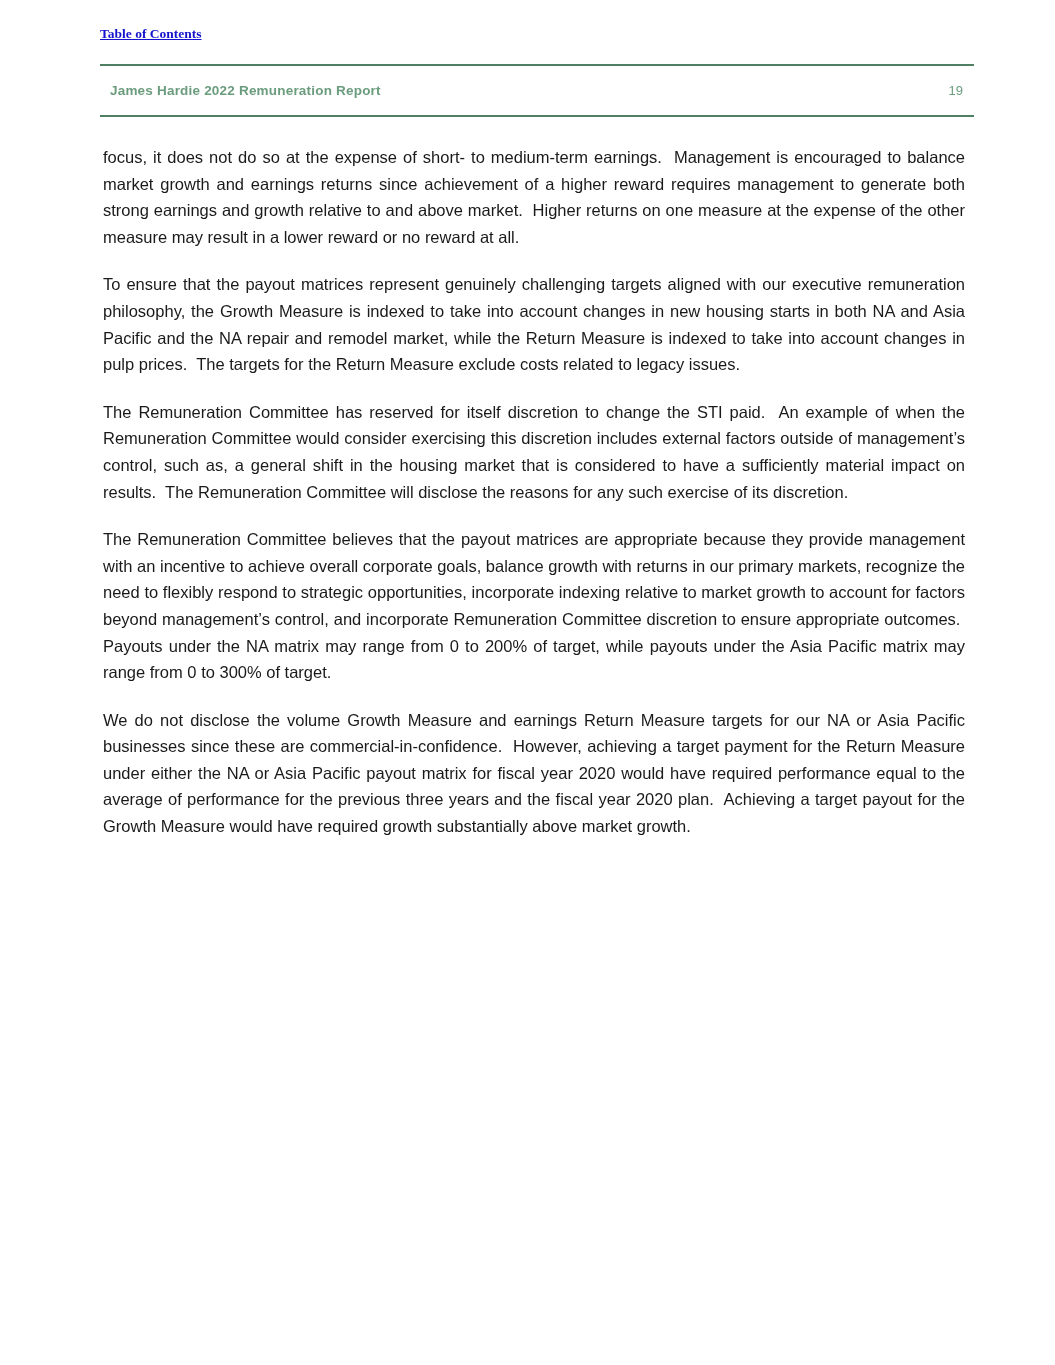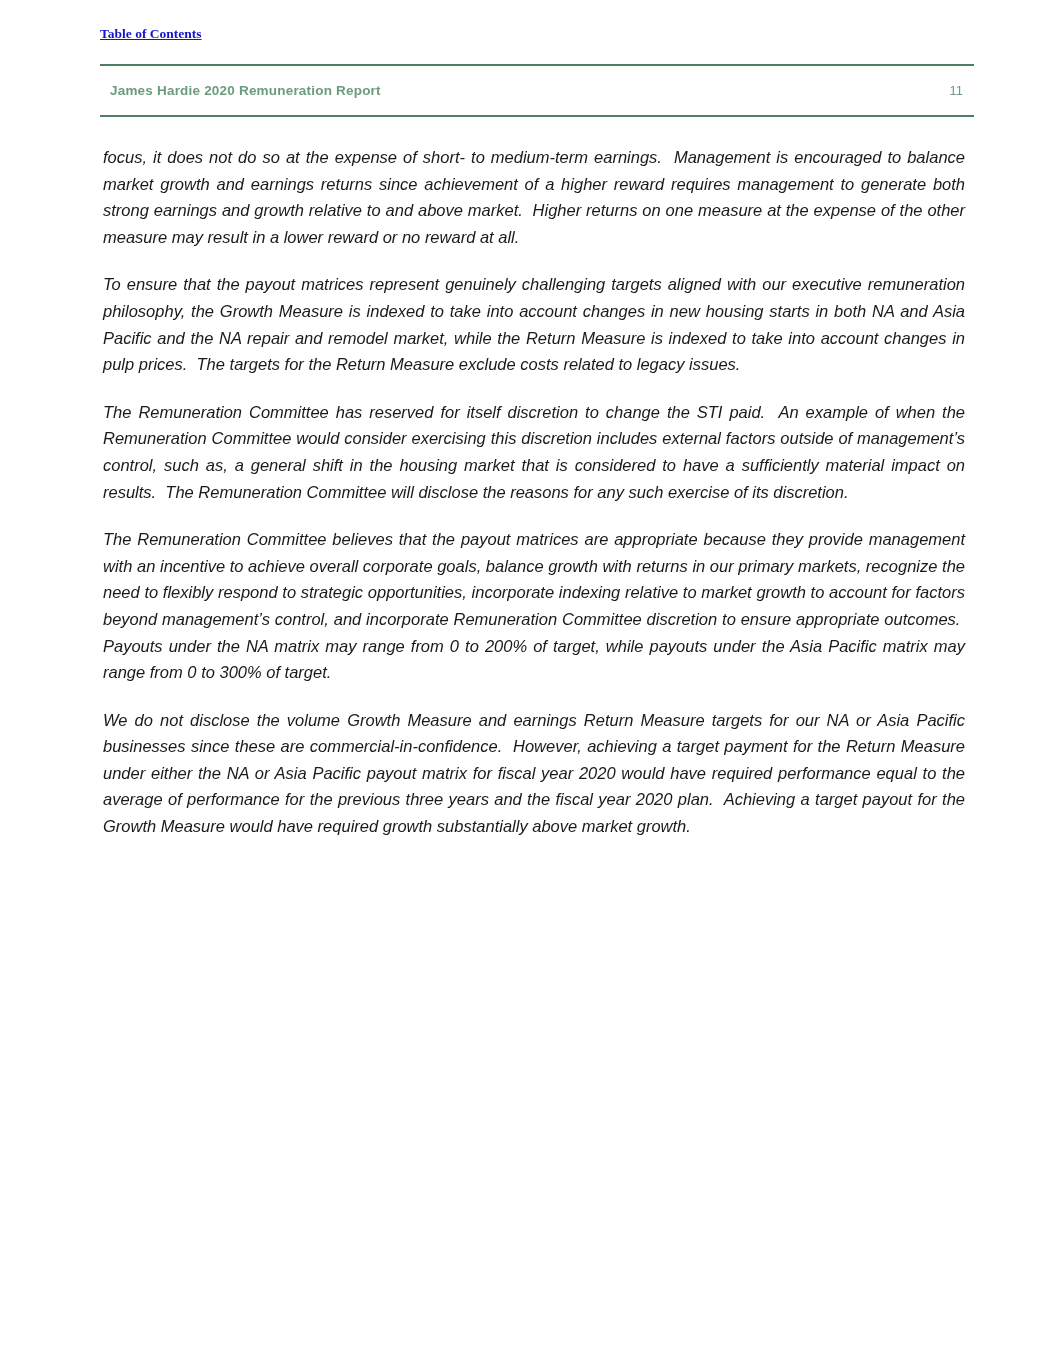--- a/index.html
+++ b/index.html
@@ -43,42 +43,41 @@
     color: #6b9c7d;
     letter-spacing: 0.2px;
   }
   .page-number {
     font-size: 13px;
     font-weight: normal;
     color: #6b9c7d;
   }
   .body-copy {
     padding-top: 21px;
-    font-style: italic;
   }
   .body-copy p {
     font-size: 16.5px;
     line-height: 26.6px;
     text-align: justify;
     color: #1a1a1a;
     margin-bottom: 21px;
   }
 </style>
 </head>
 <body>
 
 <div class="page">
 
   <a class="toc-link">Table of Contents</a>
 
   <div class="hr hr-top"></div>
 
   <div class="header-row">
-    <span class="header-title">James Hardie 2020 Remuneration Report</span>
-    <span class="page-number">11</span>
+    <span class="header-title">James Hardie 2022 Remuneration Report</span>
+    <span class="page-number">19</span>
   </div>
 
   <div class="hr"></div>
 
   <main class="body-copy">
     <p>focus, it does not do so at the expense of short- to medium-term earnings.&nbsp; Management is encouraged to balance market growth and earnings returns since achievement of a higher reward requires management to generate both strong earnings and growth relative to and above market.&nbsp; Higher returns on one measure at the expense of the other measure may result in a lower reward or no reward at all.</p>
     <p>To ensure that the payout matrices represent genuinely challenging targets aligned with our executive remuneration philosophy, the Growth Measure is indexed to take into account changes in new housing starts in both NA and Asia Pacific and the NA repair and remodel market, while the Return Measure is indexed to take into account changes in pulp prices.&nbsp; The targets for the Return Measure exclude costs related to legacy issues.</p>
     <p>The Remuneration Committee has reserved for itself discretion to change the STI paid.&nbsp; An example of when the Remuneration Committee would consider exercising this discretion includes external factors outside of management’s control, such as, a general shift in the housing market that is considered to have a sufficiently material impact on results.&nbsp; The Remuneration Committee will disclose the reasons for any such exercise of its discretion.</p>
     <p>The Remuneration Committee believes that the payout matrices are appropriate because they provide management with an incentive to achieve overall corporate goals, balance growth with returns in our primary markets, recognize the need to flexibly respond to strategic opportunities, incorporate indexing relative to market growth to account for factors beyond management’s control, and incorporate Remuneration Committee discretion to ensure appropriate outcomes.&nbsp; Payouts under the NA matrix may range from 0 to 200% of target, while payouts under the Asia Pacific matrix may range from 0 to 300% of target.</p>
     <p>We do not disclose the volume Growth Measure and earnings Return Measure targets for our NA or Asia Pacific businesses since these are commercial-in-confidence.&nbsp; However, achieving a target payment for the Return Measure under either the NA or Asia Pacific payout matrix for fiscal year 2020 would have required performance equal to the average of performance for the previous three years and the fiscal year 2020 plan.&nbsp; Achieving a target payout for the Growth Measure would have required growth substantially above market growth.</p>

